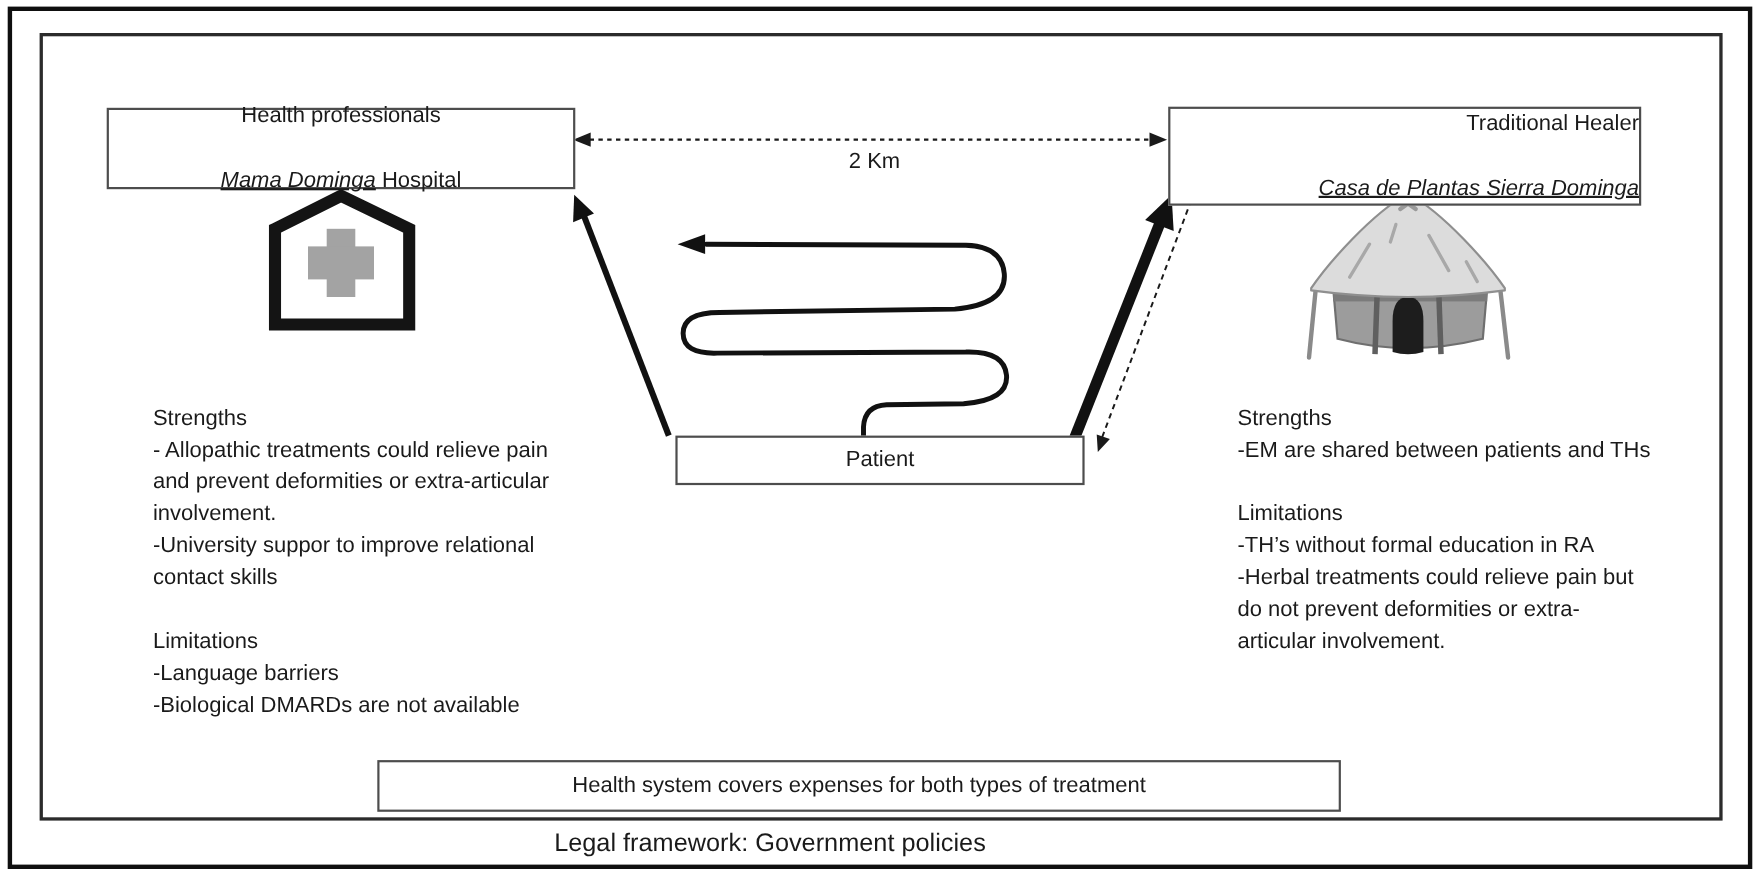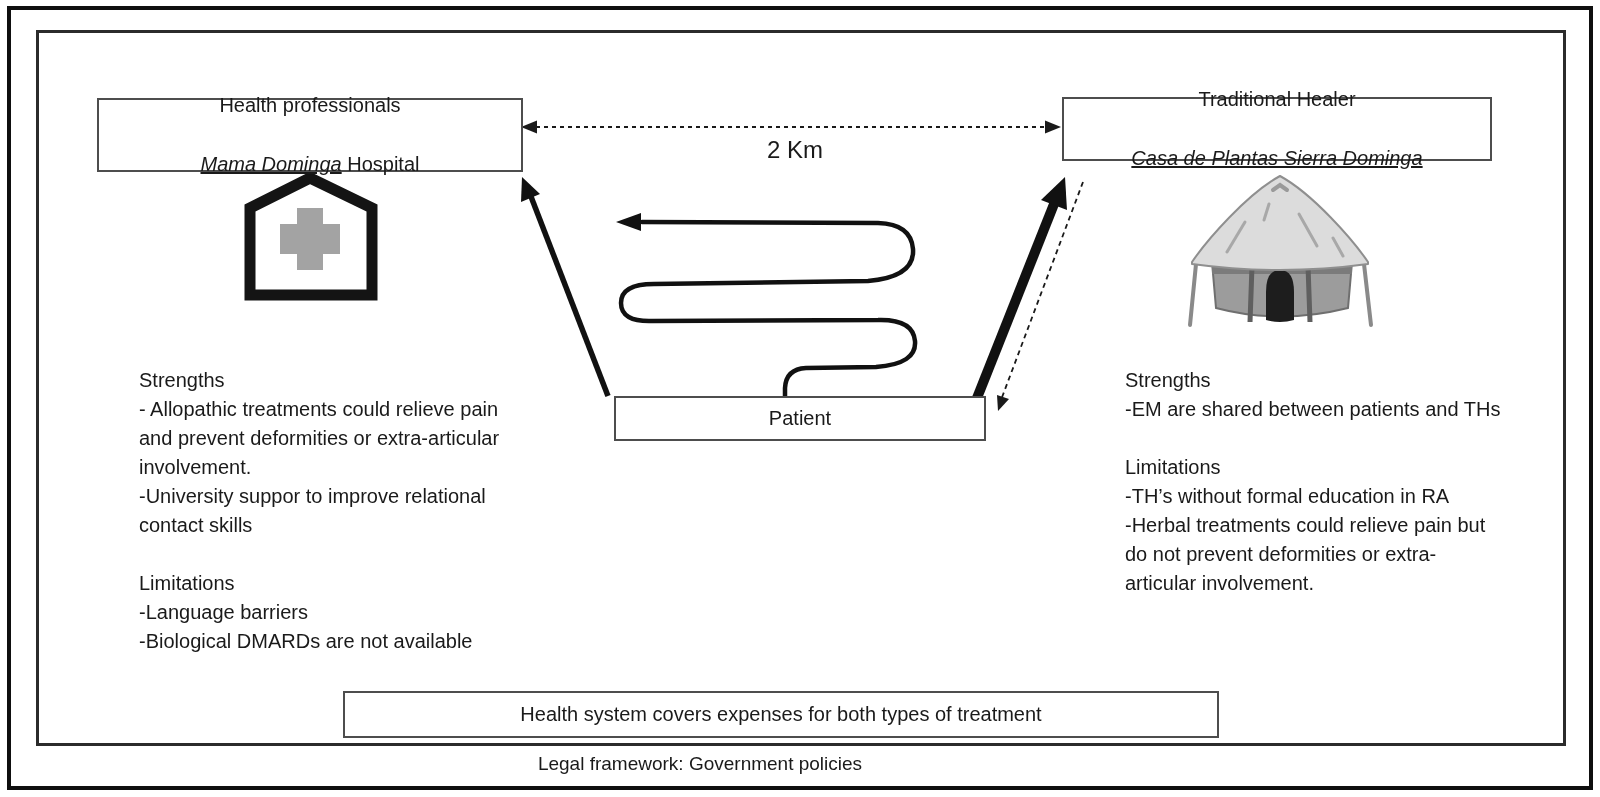--- a/index.html
+++ b/index.html
@@ -17,34 +17,34 @@
     border:3px solid #2b2b2b;box-sizing:border-box;background:#fff;
   }
   .box{
     position:absolute;background:#fff;border:2px solid #4d4d4d;box-sizing:border-box;
     display:flex;flex-direction:column;align-items:center;justify-content:center;
     text-align:center;
     gap:32px;
   }
   .title-box{font-size:20px;line-height:27px;}
   #hp-box{left:97px;top:98px;width:426px;height:74px;}
-  #th-box{left:1062px;top:97px;width:430px;height:64px;}
+  #th-box{left:1062px;top:97px;width:430px;height:90px;align-items:flex-end;}
   #patient-box{left:614px;top:396px;width:372px;height:45px;font-size:20px;}
   #hs-box{left:343px;top:691px;width:876px;height:47px;font-size:20px;}
   .italic{font-style:italic;text-decoration:underline;}
   .notes{
     position:absolute;font-size:20px;line-height:29px;white-space:pre-line;margin-left:28px;
   }
   #left-notes{left:111px;top:366px;width:405px;}
   #right-notes{left:1097px;top:366px;width:420px;}
   #distance-label{
-    position:absolute;left:695px;top:136px;width:200px;text-align:center;font-size:24px;
+    position:absolute;left:695px;top:136px;width:200px;text-align:center;font-size:20px;
   }
   #footer-label{
-    position:absolute;left:0px;top:753px;width:1400px;text-align:center;font-size:19px;
+    position:absolute;left:0px;top:753px;width:1400px;text-align:center;font-size:23px;
   }
   .svg-layer{position:absolute;left:0;top:0;width:1600px;height:797px;}
   .icon-abs{position:absolute;}
 </style>
 </head>
 <body>
 
 <div class="stage">
 
   <div class="outer-frame"></div>

